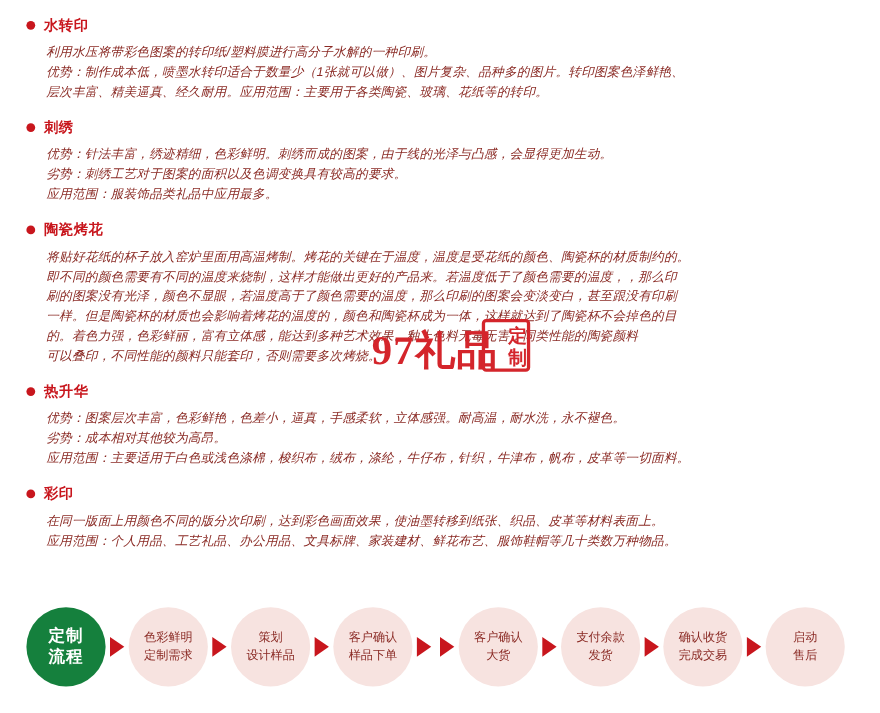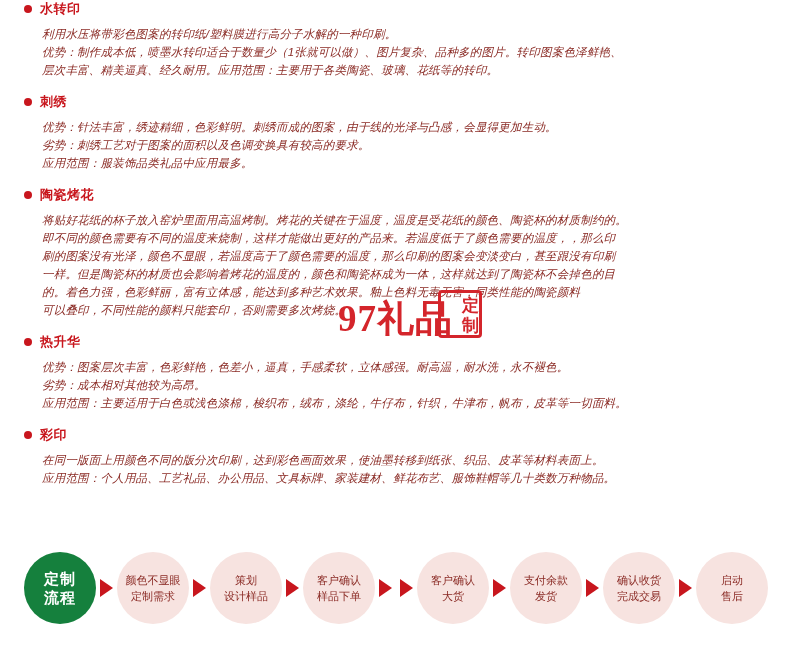--- a/index.html
+++ b/index.html
@@ -13,21 +13,21 @@
     font-family: "Liberation Sans", sans-serif;
     color: #6b0f0f;
     position: relative;
     overflow: hidden;
   }
   .page {
     position: relative;
     width: 800px;
     height: 648px;
     box-sizing: border-box;
-    padding: 0 24px 0 24px;
+    padding: 14px 24px 0 24px;
   }
   .section {
     margin-bottom: 14px;
   }
   .sec-head {
     display: flex;
     align-items: center;
     gap: 8px;
     margin-bottom: 7px;
   }
@@ -221,21 +221,21 @@
   </div>
 
   <div class="flow">
     <div class="flow-badge">
       <span>定制</span>
       <span>流程</span>
     </div>
 
     <div class="arrow"></div>
     <div class="step">
-      <span>颜色不显眼</span>
+      <span>色彩鲜明</span>
       <span>定制需求</span>
     </div>
 
     <div class="arrow"></div>
     <div class="step">
       <span>策划</span>
       <span>设计样品</span>
     </div>
 
     <div class="arrow"></div>

